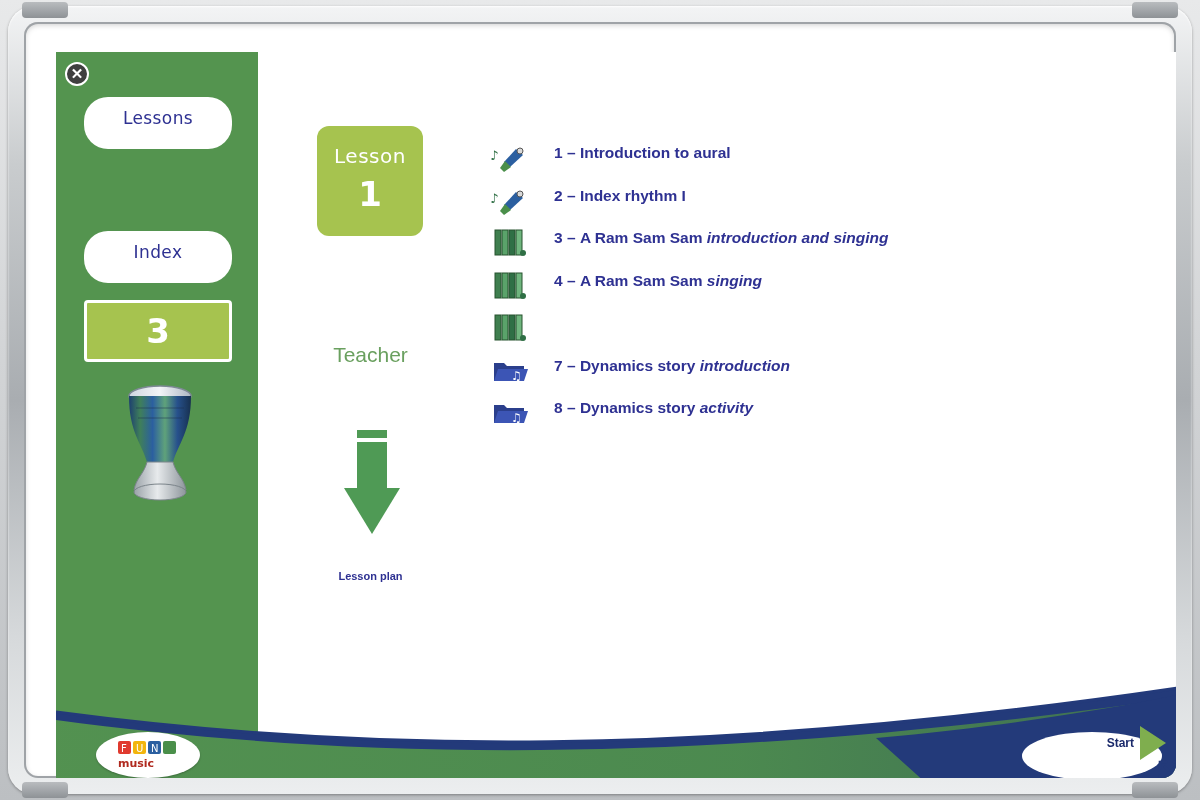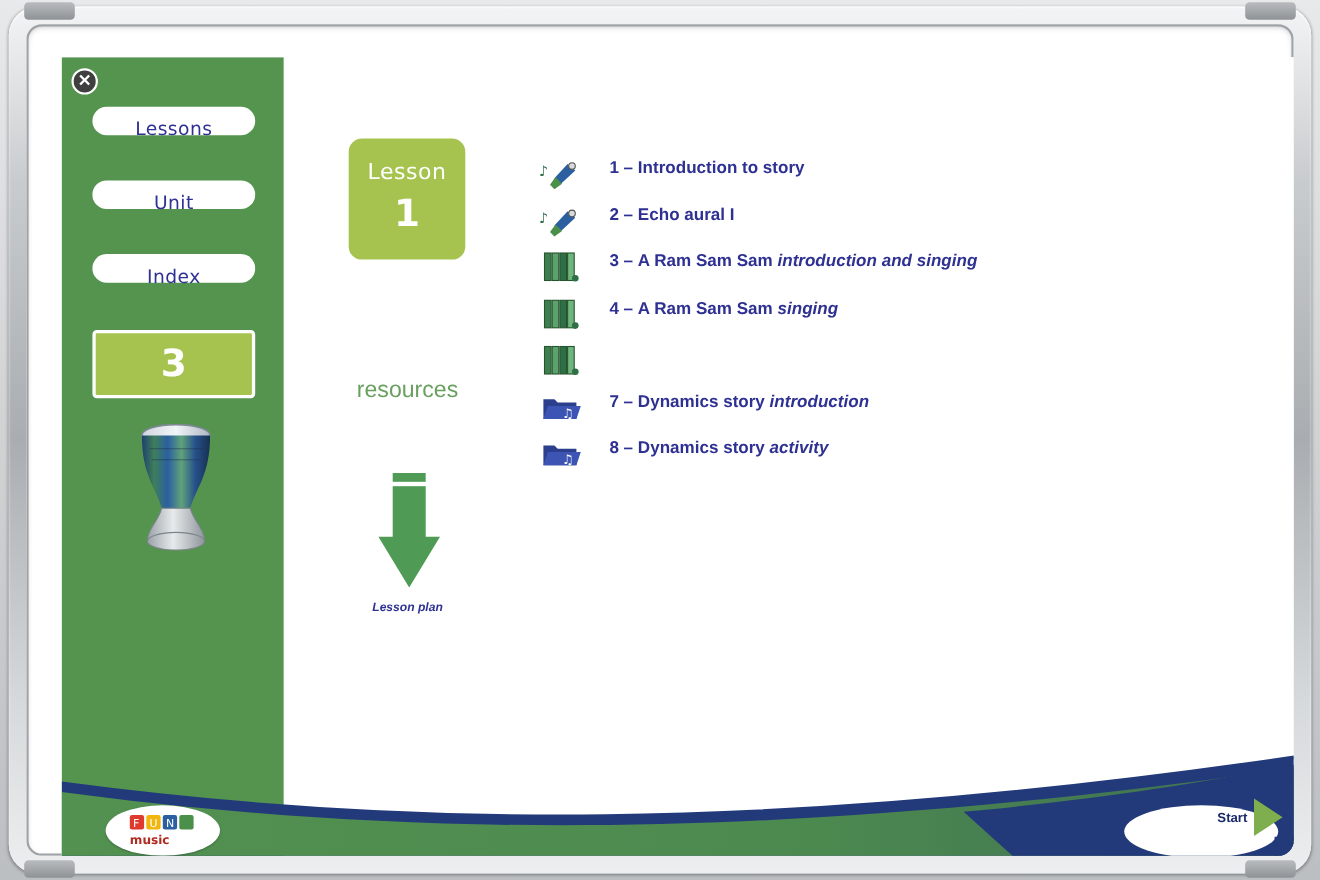--- a/index.html
+++ b/index.html
@@ -78,21 +78,21 @@
     color: #ffffff;
     font-size: 15px;
     line-height: 20px;
     text-align: center;
     font-weight: bold;
     cursor: pointer;
   }
   .pill {
     position: absolute;
     left: 28px;
-    width: 148px; height: 26px;
+    width: 148px; height: 52px;
     background: #ffffff;
     border-radius: 24px;
     color: #2e3192;
     font-size: 17px;
     text-align: center;
     line-height: 42px;
     letter-spacing: .4px;
     cursor: pointer;
     font-family: "DejaVu Sans", sans-serif;
   }
@@ -163,27 +163,26 @@
     line-height: 25px;
     font-family: "Liberation Sans", sans-serif;
   }
   .arrow-wrap {
     position: absolute;
     left: 84px; top: 378px;
     width: 60px; height: 110px;
   }
   .lesson-plan-label {
     position: absolute;
-    left: 30px; top: 494px;
+    left: 30px; top: 518px;
     width: 165px;
     text-align: center;
     color: #2e3192;
     font-size: 11px;
     font-weight: bold;
-    font-style: italic;
   }
 
   
   .list {
     position: absolute;
     left: 232px; top: 88px;
     width: 660px;
   }
   .list-row {
     position: relative;
@@ -271,23 +270,20 @@
 
   <div class="frame-inner">
     <div class="stage">
 
       <div class="sidebar">
 
         <div class="close-btn">✕</div>
 
         <div class="pill p1">
           <span>Lessons</span>
-        </div>
-        <div class="pill p2">
-          <span>Unit</span>
         </div>
         <div class="pill p3">
           <span>Index</span>
         </div>
 
         <div class="unit-box">
           <span>3</span>
         </div>
 
         <div class="drum">
@@ -322,21 +318,21 @@
       </div>
 
       <div class="content">
 
         <div class="lesson-card">
           <div class="lc-word">Lesson</div>
           <div class="lc-num">1</div>
         </div>
 
         <div class="teacher-res">
-          <div>resources</div>
+          <div>Teacher</div>
         </div>
 
         <div class="arrow-wrap">
           <svg width="60" height="110" viewBox="0 0 60 110">
             <rect x="15" y="0" width="30" height="8" fill="#4f9a55"></rect>
             <rect x="15" y="12" width="30" height="48" fill="#4f9a55"></rect>
             <polygon points="2,58 58,58 30,104" fill="#4f9a55"></polygon>
           </svg>
         </div>
 
@@ -347,35 +343,35 @@
           <div class="list-row">
             <span class="ico">
               <svg width="40" height="32" viewBox="0 0 40 32">
                 <text x="0" y="18" font-family="DejaVu Sans, sans-serif" font-size="13" fill="#2f6f45">♪</text>
                 <path d="M14 20 L26 7 L33 13 L20 25 Z" fill="#2b5fa0"></path>
                 <path d="M10 26 L15 19 L21 25 L14 30 Z" fill="#4a8f4a"></path>
                 <circle cx="30" cy="9" r="3" fill="#d9d9d9" stroke="#555" stroke-width="1"></circle>
               </svg>
             </span>
             <span class="txt">
-              <span>1 –</span>&nbsp;<span>Introduction to story</span>
+              <span>1 –</span>&nbsp;<span>Introduction to aural</span>
             </span>
           </div>
 
           <div class="list-row">
             <span class="ico">
               <svg width="40" height="32" viewBox="0 0 40 32">
                 <text x="0" y="18" font-family="DejaVu Sans, sans-serif" font-size="13" fill="#2f6f45">♪</text>
                 <path d="M14 20 L26 7 L33 13 L20 25 Z" fill="#2b5fa0"></path>
                 <path d="M10 26 L15 19 L21 25 L14 30 Z" fill="#4a8f4a"></path>
                 <circle cx="30" cy="9" r="3" fill="#d9d9d9" stroke="#555" stroke-width="1"></circle>
               </svg>
             </span>
             <span class="txt">
-              <span>2 –</span>&nbsp;<span>Echo aural I</span>
+              <span>2 –</span>&nbsp;<span>Index rhythm I</span>
             </span>
           </div>
 
           <div class="list-row">
             <span class="ico">
               <svg width="40" height="32" viewBox="0 0 40 32">
                 <rect x="5" y="3" width="6" height="25" fill="#3f7f4f" stroke="#27532f"></rect>
                 <rect x="12" y="3" width="6" height="25" fill="#5aa36a" stroke="#27532f"></rect>
                 <rect x="19" y="3" width="6" height="25" fill="#2f6f45" stroke="#27532f"></rect>
                 <rect x="26" y="3" width="6" height="25" fill="#6fb57e" stroke="#27532f"></rect>

